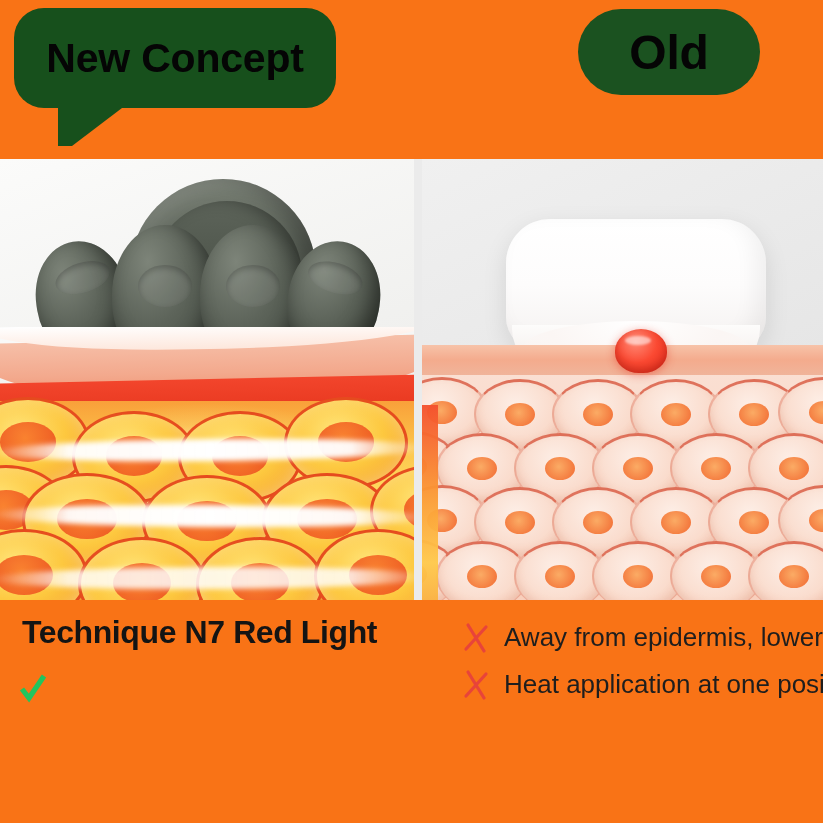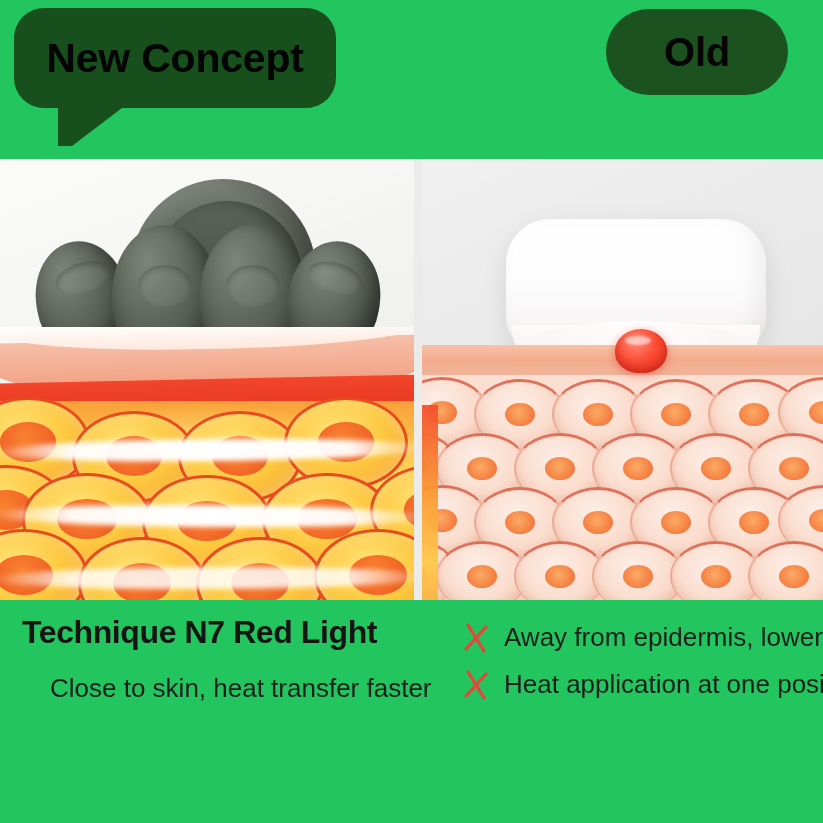--- a/index.html
+++ b/index.html
@@ -4,21 +4,21 @@
 <style>
   * { margin:0; padding:0; box-sizing:border-box; }
 
   html,body {
     width:823px; height:823px;
     background:#ebebeb;
     font-family:"Liberation Sans", sans-serif;
     overflow:hidden;
   }
 
-  #page { position:relative; width:823px; height:823px; background:#22c55e; }
+  #page { position:relative; width:823px; height:823px; background:#f97316; }
 
   
   .badge-row { position:absolute; top:0; left:0; width:823px; height:158px; }
 
   .badge {
     position:absolute;
     display:flex; align-items:center; justify-content:center;
     color:#050505;
     font-weight:700;
     letter-spacing:-0.2px;
@@ -45,25 +45,25 @@
     content:"";
     position:absolute;
     left:-14px; top:0;
     width:0;height:0;
     border-left:14px solid #17501c;
     border-top:38px solid #17501c;
     border-right:50px solid transparent;
   }
 
   .badge-old {
-    left:606px; top:9px;
+    left:578px; top:9px;
     width:182px; height:86px;
     background:#1b5220;
     border-radius:43px;
-    font-size:40px;
+    font-size:48px;
     align-items:center;
   }
 
   
   .panels { position:absolute; top:159px; left:0; width:823px; height:441px; display:flex; }
 
   .panel { position:relative; height:441px; overflow:hidden; }
   .panel-left  { width:414px; background:#f2f2f0; }
   .panel-gap   { width:8px;  background:#ebebeb; }
   .panel-right { width:401px; background:#e6e6e6; }
@@ -441,28 +441,20 @@
     </div>
 
   </div>
 
   <div class="bottom">
 
     <div class="col col-left">
       <div class="col-head">Technique N7 Red Light</div>
       <div class="bullets">
 
-        <div class="bullet">
-          <span class="mark mark-check">
-            <svg viewBox="0 0 30 34" width="30" height="34" aria-hidden="true">
-              <path d="M4 17 L11 26 L26 4" stroke="#22c55e" stroke-width="5.2" fill="none" stroke-linecap="butt" stroke-linejoin="miter"></path>
-            </svg>
-          </span>
-          <span class="b-text">Close to skin, heat transfer faster</span>
-        </div>
 
         <div class="bullet">
           <span class="mark mark-check">
             <svg viewBox="0 0 30 34" width="30" height="34" aria-hidden="true">
               <path d="M4 17 L11 26 L26 4" stroke="#22c55e" stroke-width="5.2" fill="none" stroke-linecap="butt" stroke-linejoin="miter"></path>
             </svg>
           </span>
         </div>
 
       </div>

